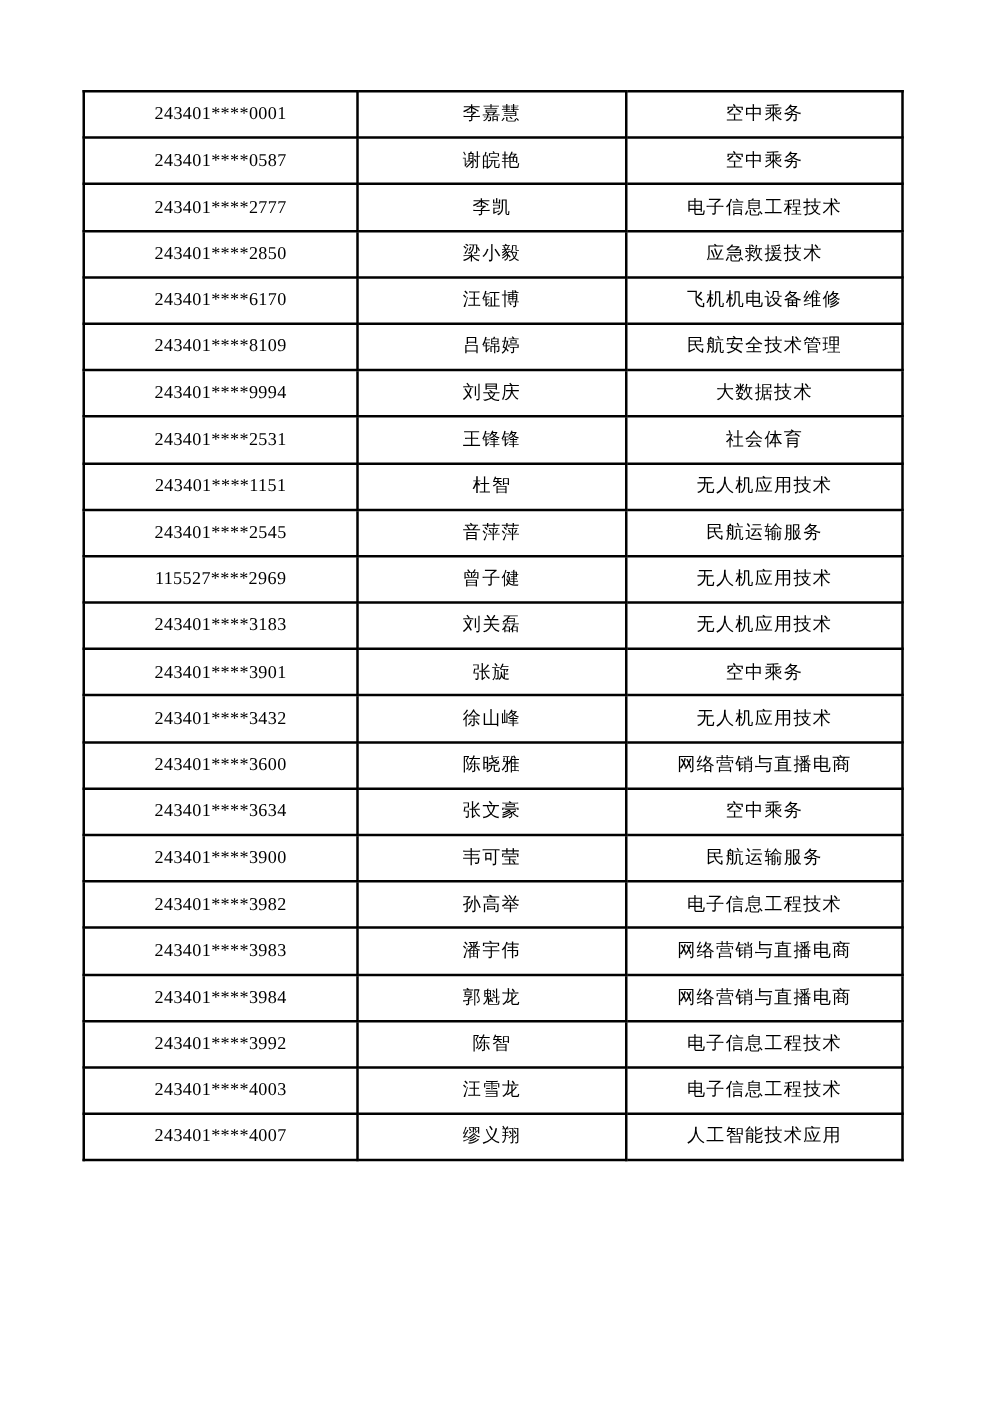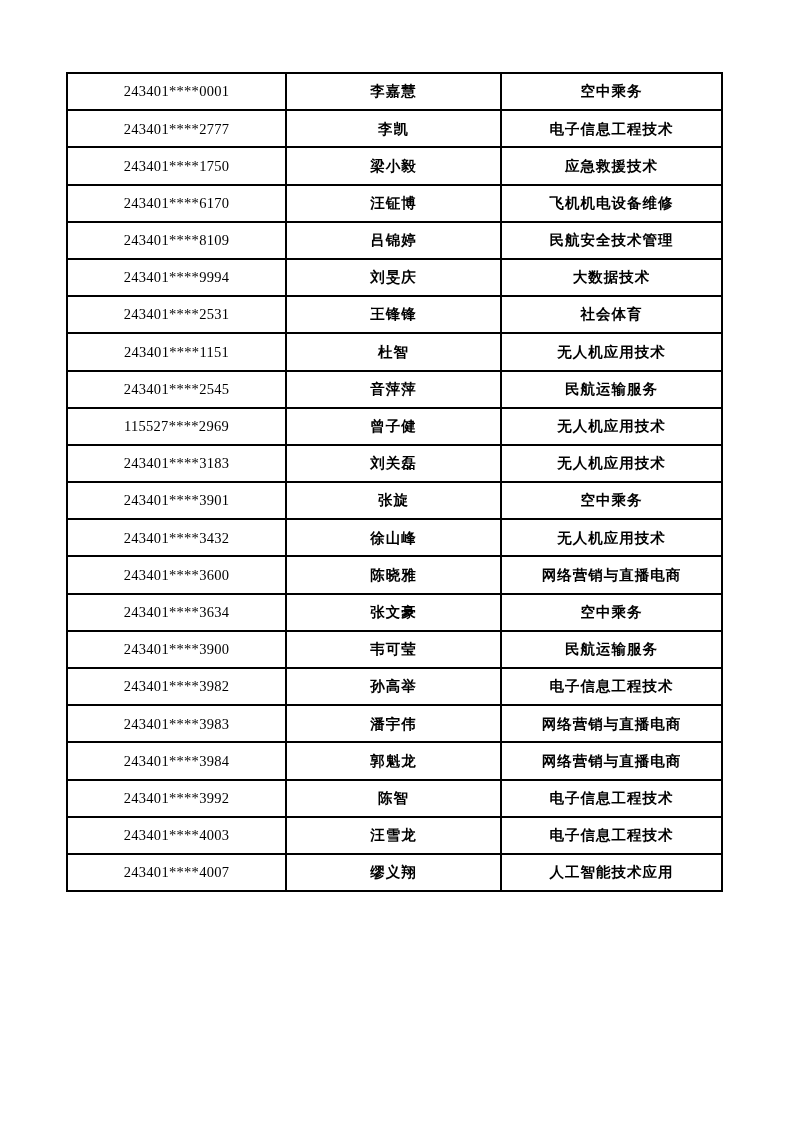--- a/index.html
+++ b/index.html
@@ -41,49 +41,53 @@
   }
   col.c-id    { width: 219px; }
   col.c-name  { width: 215px; }
   col.c-major { width: 221px; }
   td.cell-id {
     letter-spacing: 0.3px;
     margin-top: 45px;
   }
   td.cell-name, td.cell-major {
     letter-spacing: 1px;
-    font-weight: bold;
   }
 </style>
 </head>
 <body>
 
 <div class="page">
   <table class="roster">
     <colgroup>
       <col class="c-id">
       <col class="c-name">
       <col class="c-major">
     </colgroup>
     <tbody>
   <tr>
     <td class="cell-id">243401****0001</td>
     <td class="cell-name">李嘉慧</td>
     <td class="cell-major">空中乘务</td>
   </tr>
 
+  <tr>
+    <td class="cell-id">243401****0587</td>
+    <td class="cell-name">谢皖艳</td>
+    <td class="cell-major">空中乘务</td>
+  </tr>
 
   <tr>
     <td class="cell-id">243401****2777</td>
     <td class="cell-name">李凯</td>
     <td class="cell-major">电子信息工程技术</td>
   </tr>
 
   <tr>
-    <td class="cell-id">243401****1750</td>
+    <td class="cell-id">243401****2850</td>
     <td class="cell-name">梁小毅</td>
     <td class="cell-major">应急救援技术</td>
   </tr>
 
   <tr>
     <td class="cell-id">243401****6170</td>
     <td class="cell-name">汪钲博</td>
     <td class="cell-major">飞机机电设备维修</td>
   </tr>
 

